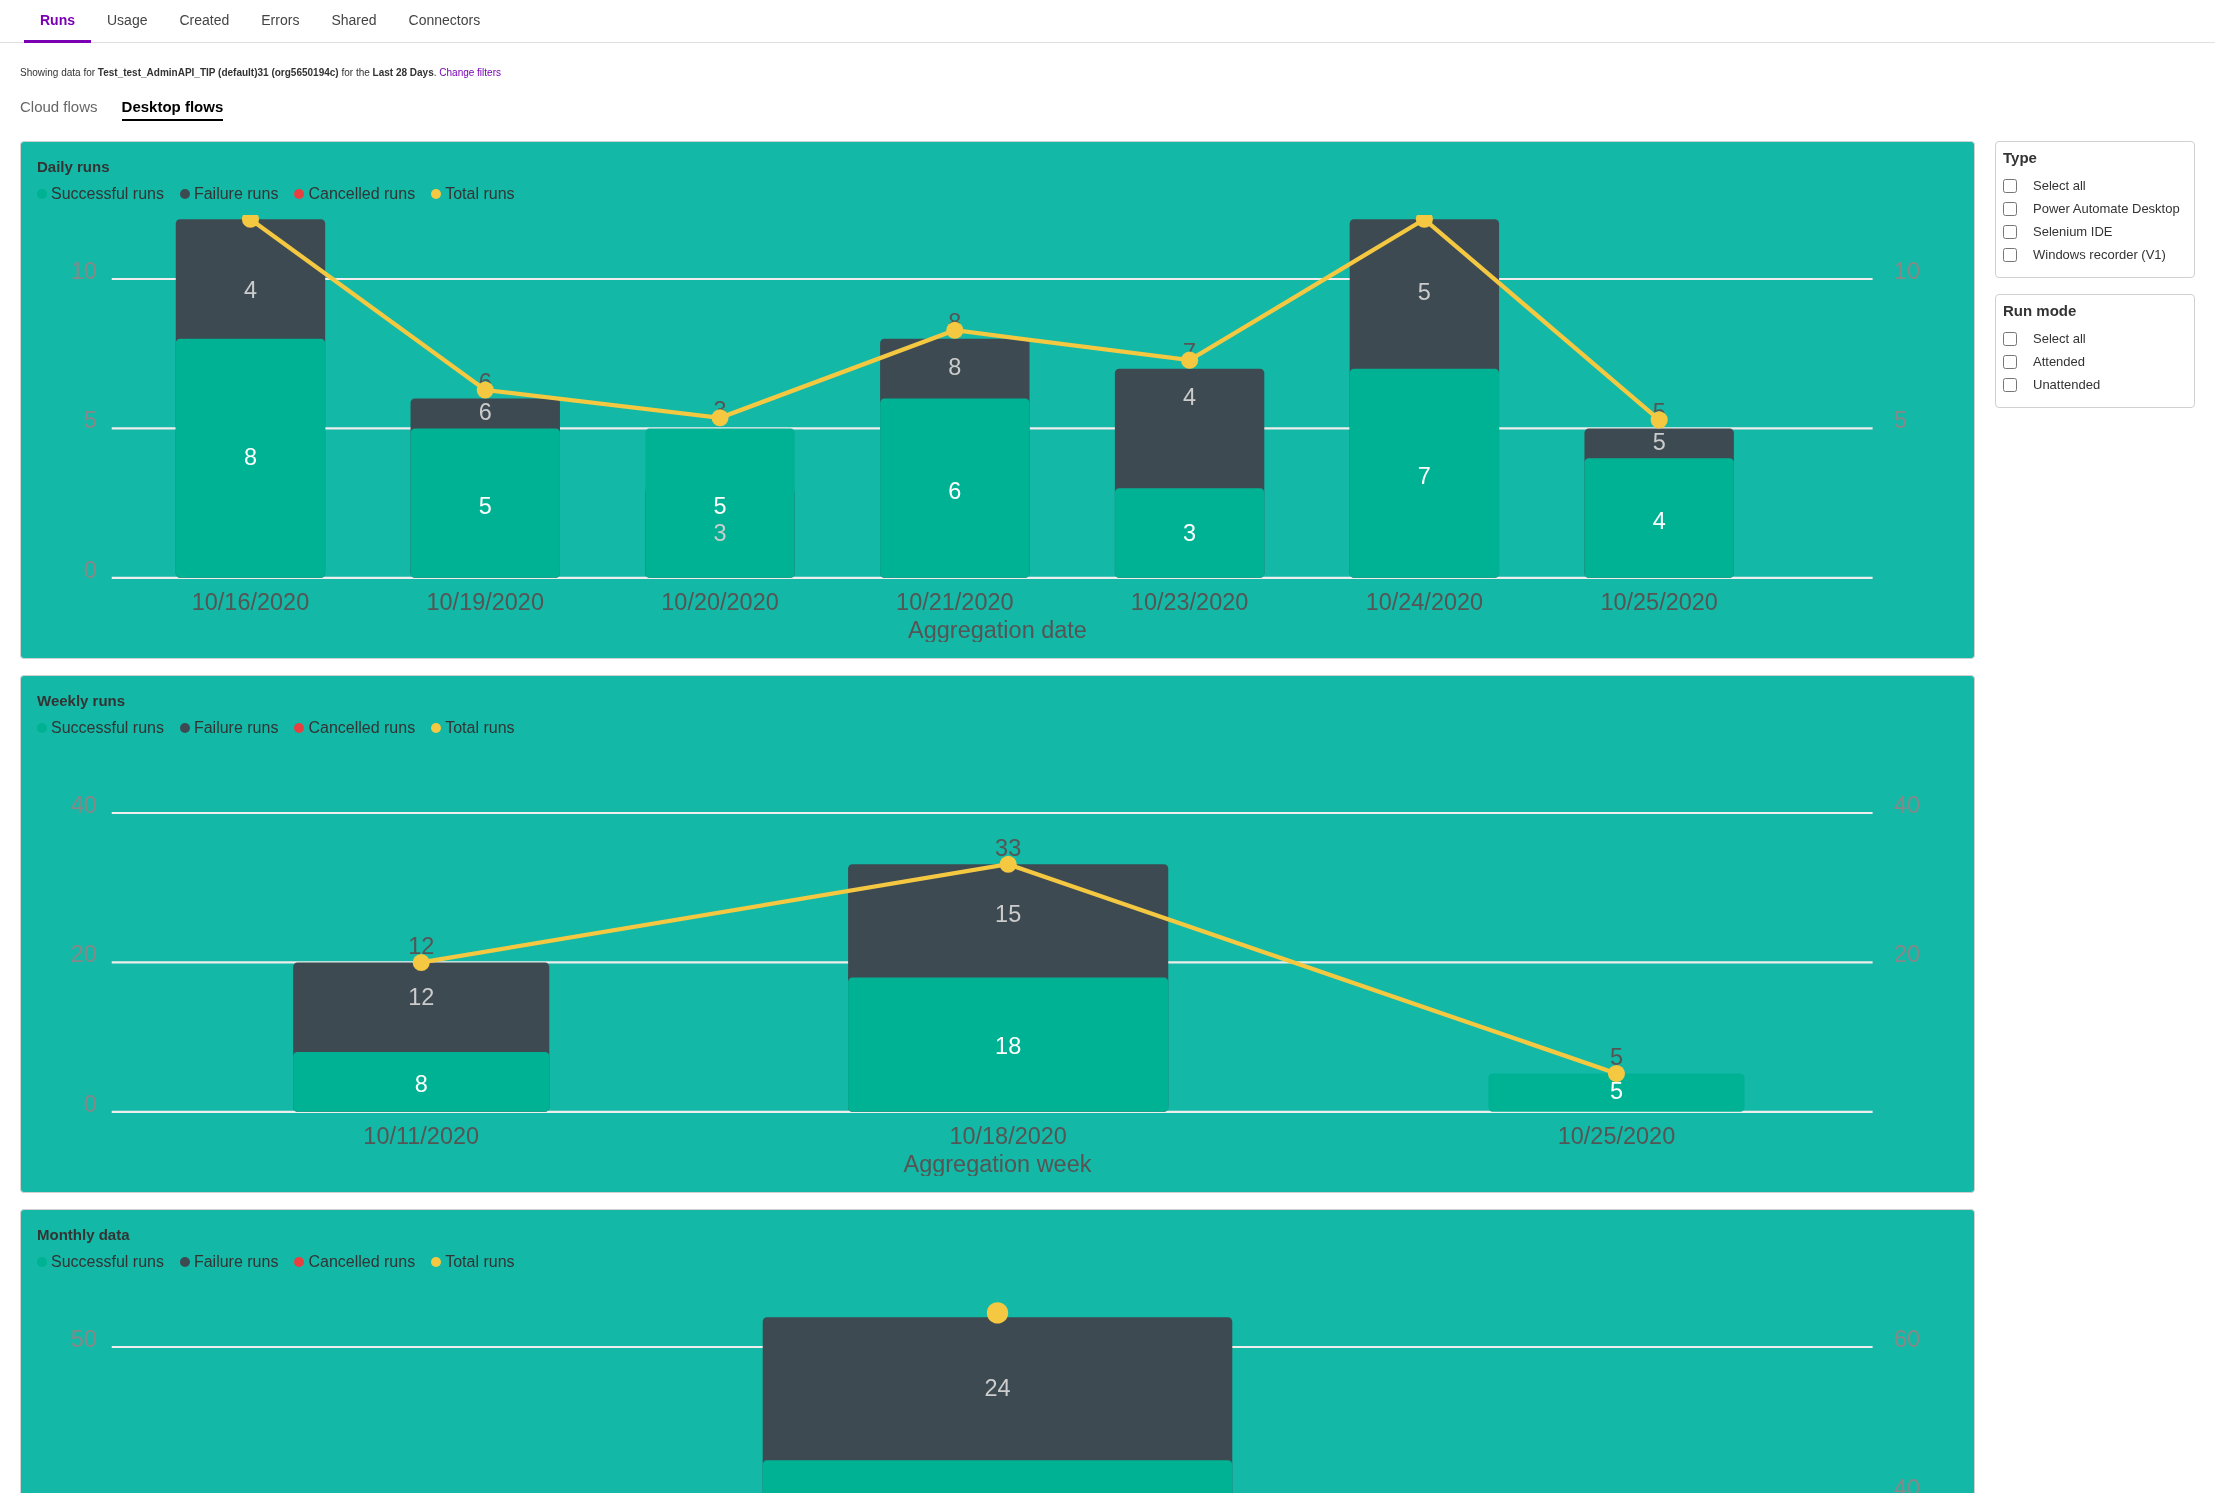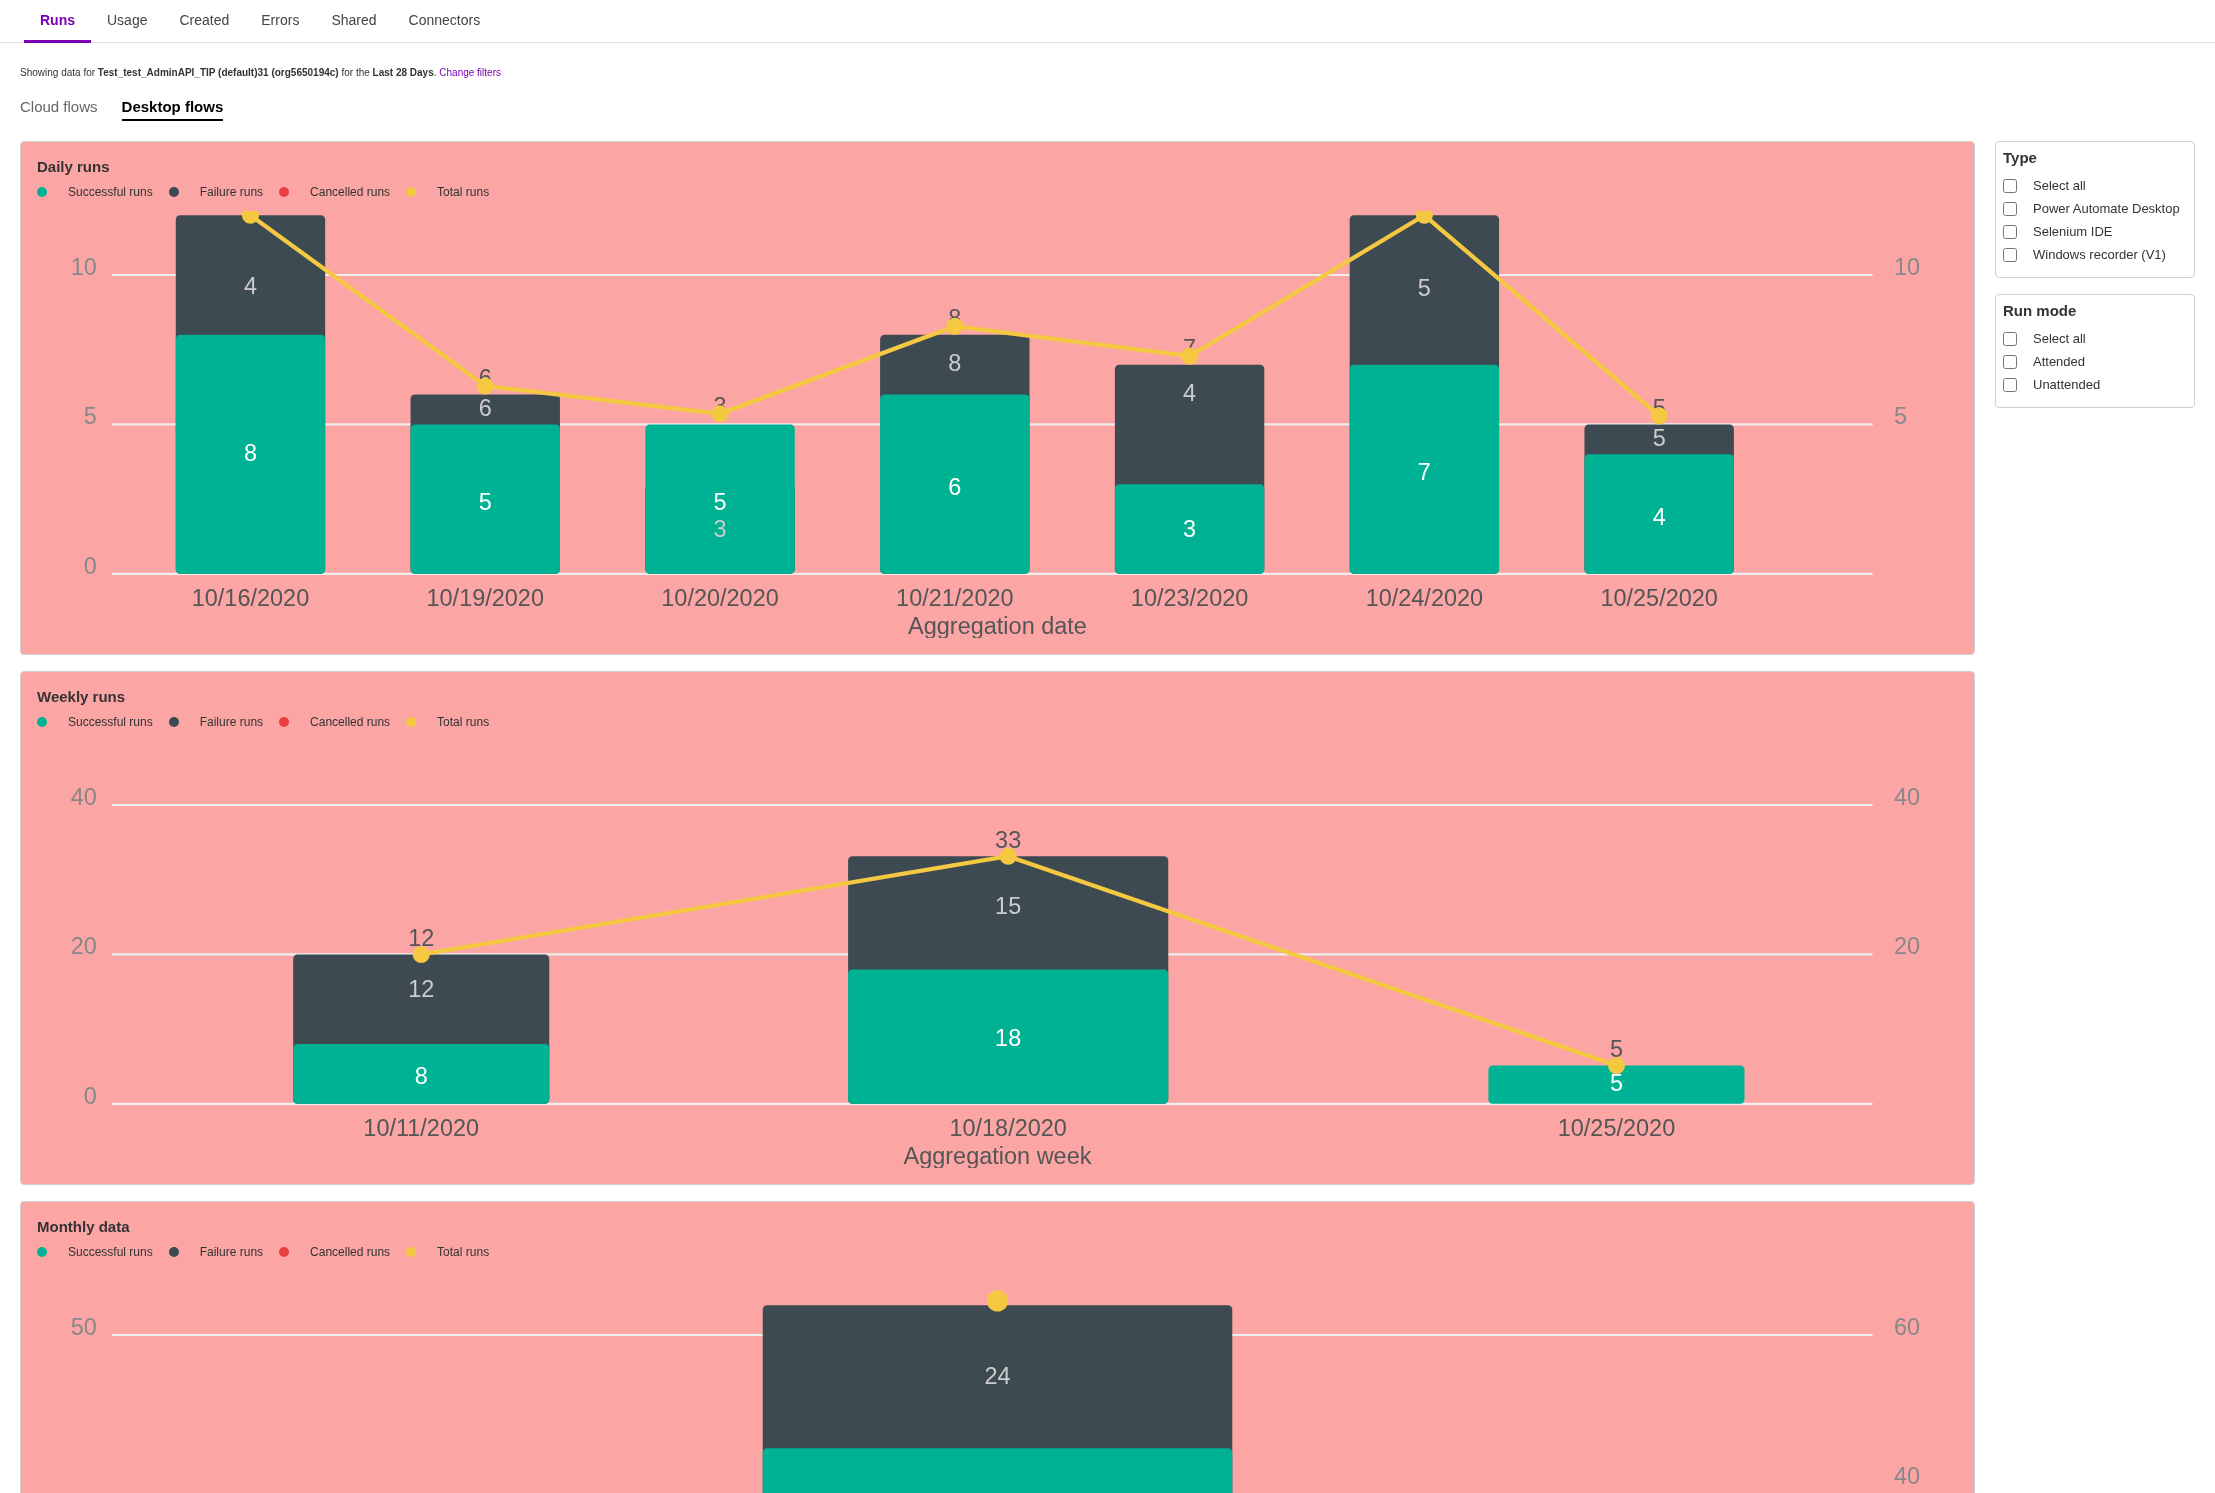--- a/index.html
+++ b/index.html
@@ -20,26 +20,26 @@
     .flow-tabs { display: flex; gap: 24px; margin-bottom: 20px; }
     .flow-tab { font-size: 15px; color: #666; cursor: pointer; padding-bottom: 4px; border-bottom: 2px solid transparent; }
     .flow-tab.active { color: #000; font-weight: 700; border-bottom: 2px solid #000; }
 
     
     .content-area { display: flex; gap: 20px; }
     .charts-col { flex: 1; display: flex; flex-direction: column; gap: 16px; }
     .sidebar-col { width: 200px; display: flex; flex-direction: column; gap: 16px; }
 
     
-    .chart-panel { border: 1px solid #d0d0d0; border-radius: 4px; padding: 16px; background: #fca5a5; }
+    .chart-panel { border: 1px solid #d0d0d0; border-radius: 4px; padding: 16px; background: #14b8a6; }
     .chart-title { font-size: 15px; font-weight: 600; margin-bottom: 10px; }
 
     
     .legend { display: flex; gap: 16px; flex-wrap: wrap; margin-bottom: 12px; }
-    .legend-item { display: flex; align-items: center; gap: 21px; font-size: 12px; justify-content: space-between; }
+    .legend-item { display: flex; align-items: center; gap: 4px; font-size: 16px; justify-content: space-between; }
     .legend-dot { width: 10px; height: 10px; border-radius: 50%; }
     .legend-dot.teal { background: #00b294; }
     .legend-dot.dark { background: #3d4a52; }
     .legend-dot.red { background: #e84040; }
     .legend-dot.yellow { background: #f5c842; }
 
     
     .chart-svg-wrap { position: relative; }
     svg.chart { display: block; }
 

